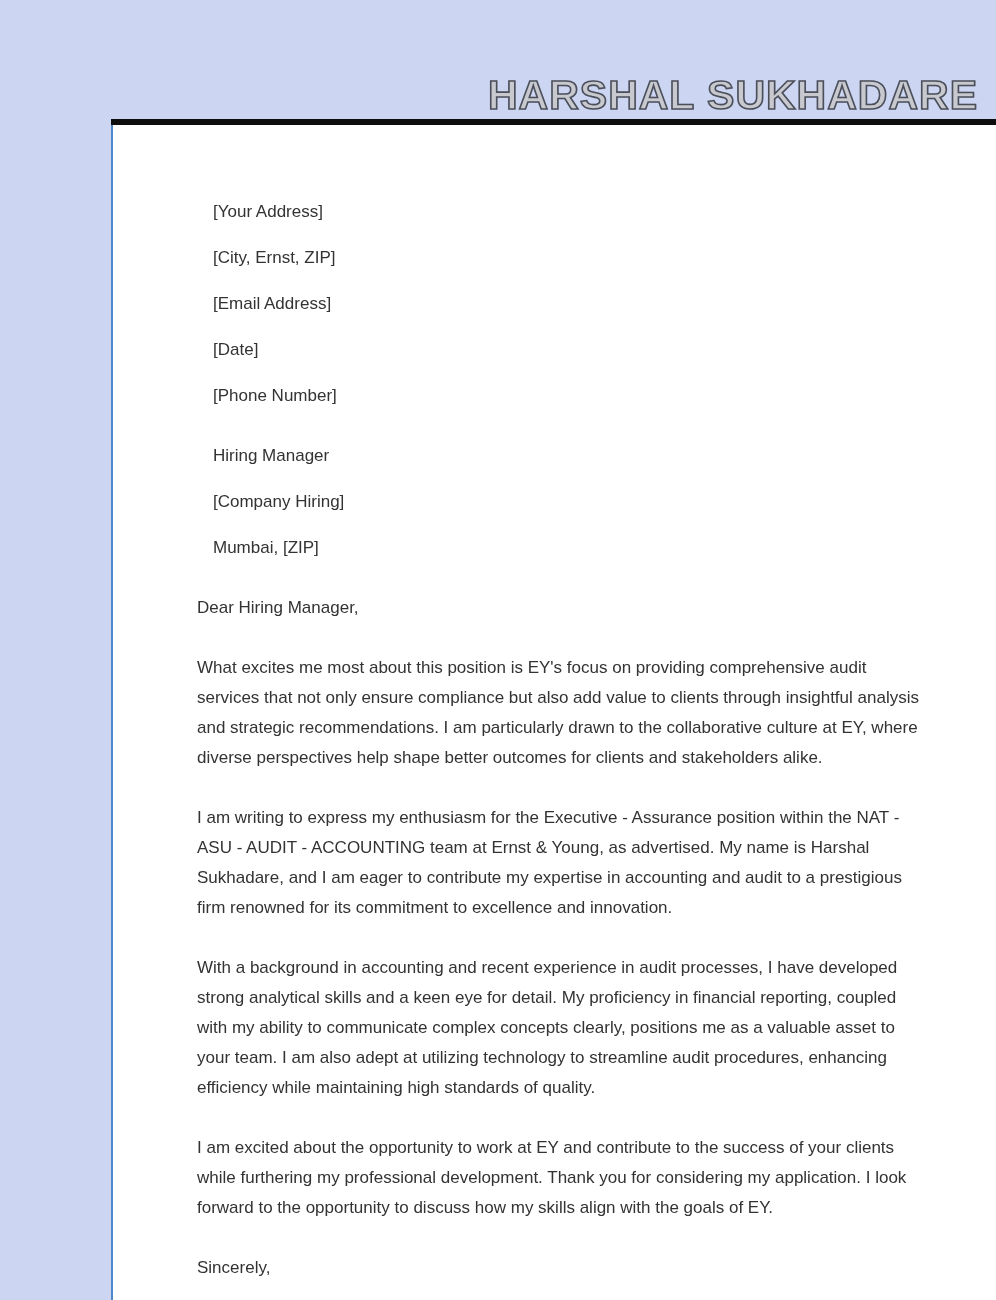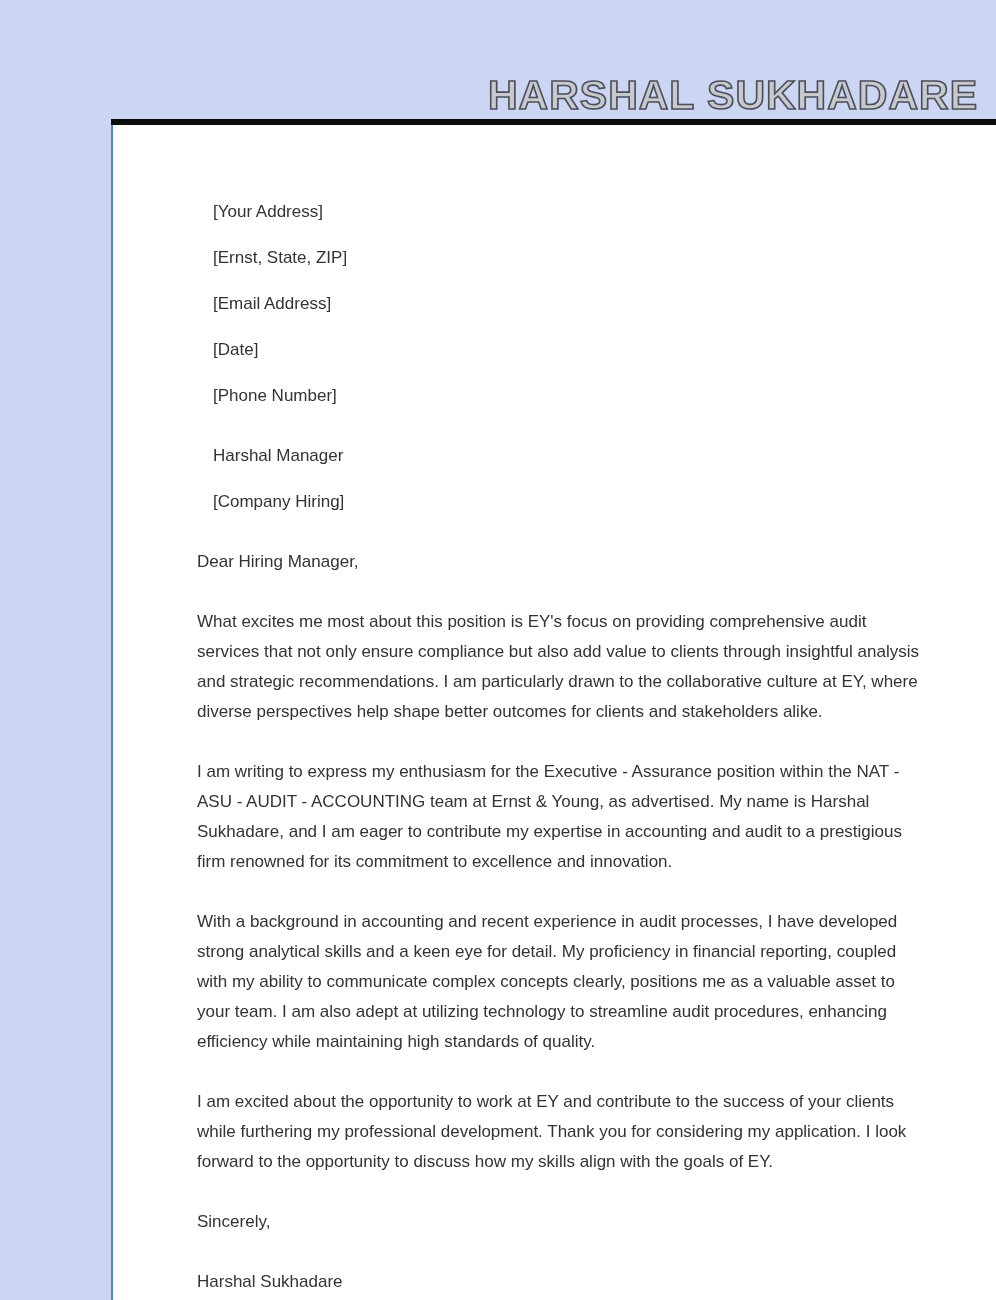--- a/index.html
+++ b/index.html
@@ -75,29 +75,30 @@
 
   <div class="header-name">HARSHAL SUKHADARE</div>
 
   <div class="top-bar"></div>
 
   <div class="page">
     <div class="page-inner">
 
       <div class="block">
         <span class="line">[Your Address]</span>
-        <span class="line">[Ernst, State, ZIP]</span>
+        <span class="line">[City, Ernst, ZIP]</span>
         <span class="line">[Email Address]</span>
         <span class="line">[Date]</span>
         <span class="line">[Phone Number]</span>
       </div>
 
       <div class="block">
-        <span class="line">Harshal Manager</span>
+        <span class="line">Hiring Manager</span>
         <span class="line">[Company Hiring]</span>
+        <span class="line">Mumbai, [ZIP]</span>
       </div>
 
       <div class="para">Dear Hiring Manager,</div>
 
       <div class="para">What excites me most about this position is EY's focus on providing comprehensive audit services that not only ensure compliance but also add value to clients through insightful analysis and strategic recommendations. I am particularly drawn to the collaborative culture at EY, where diverse perspectives help shape better outcomes for clients and stakeholders alike.</div>
       <div class="para">I am writing to express my enthusiasm for the Executive - Assurance position within the NAT - ASU - AUDIT - ACCOUNTING team at Ernst &amp; Young, as advertised. My name is Harshal Sukhadare, and I am eager to contribute my expertise in accounting and audit to a prestigious firm renowned for its commitment to excellence and innovation.</div>
       <div class="para">With a background in accounting and recent experience in audit processes, I have developed strong analytical skills and a keen eye for detail. My proficiency in financial reporting, coupled with my ability to communicate complex concepts clearly, positions me as a valuable asset to your team. I am also adept at utilizing technology to streamline audit procedures, enhancing efficiency while maintaining high standards of quality.</div>
       <div class="para">I am excited about the opportunity to work at EY and contribute to the success of your clients while furthering my professional development. Thank you for considering my application. I look forward to the opportunity to discuss how my skills align with the goals of EY.</div>
 
       <div class="para">Sincerely,</div>

